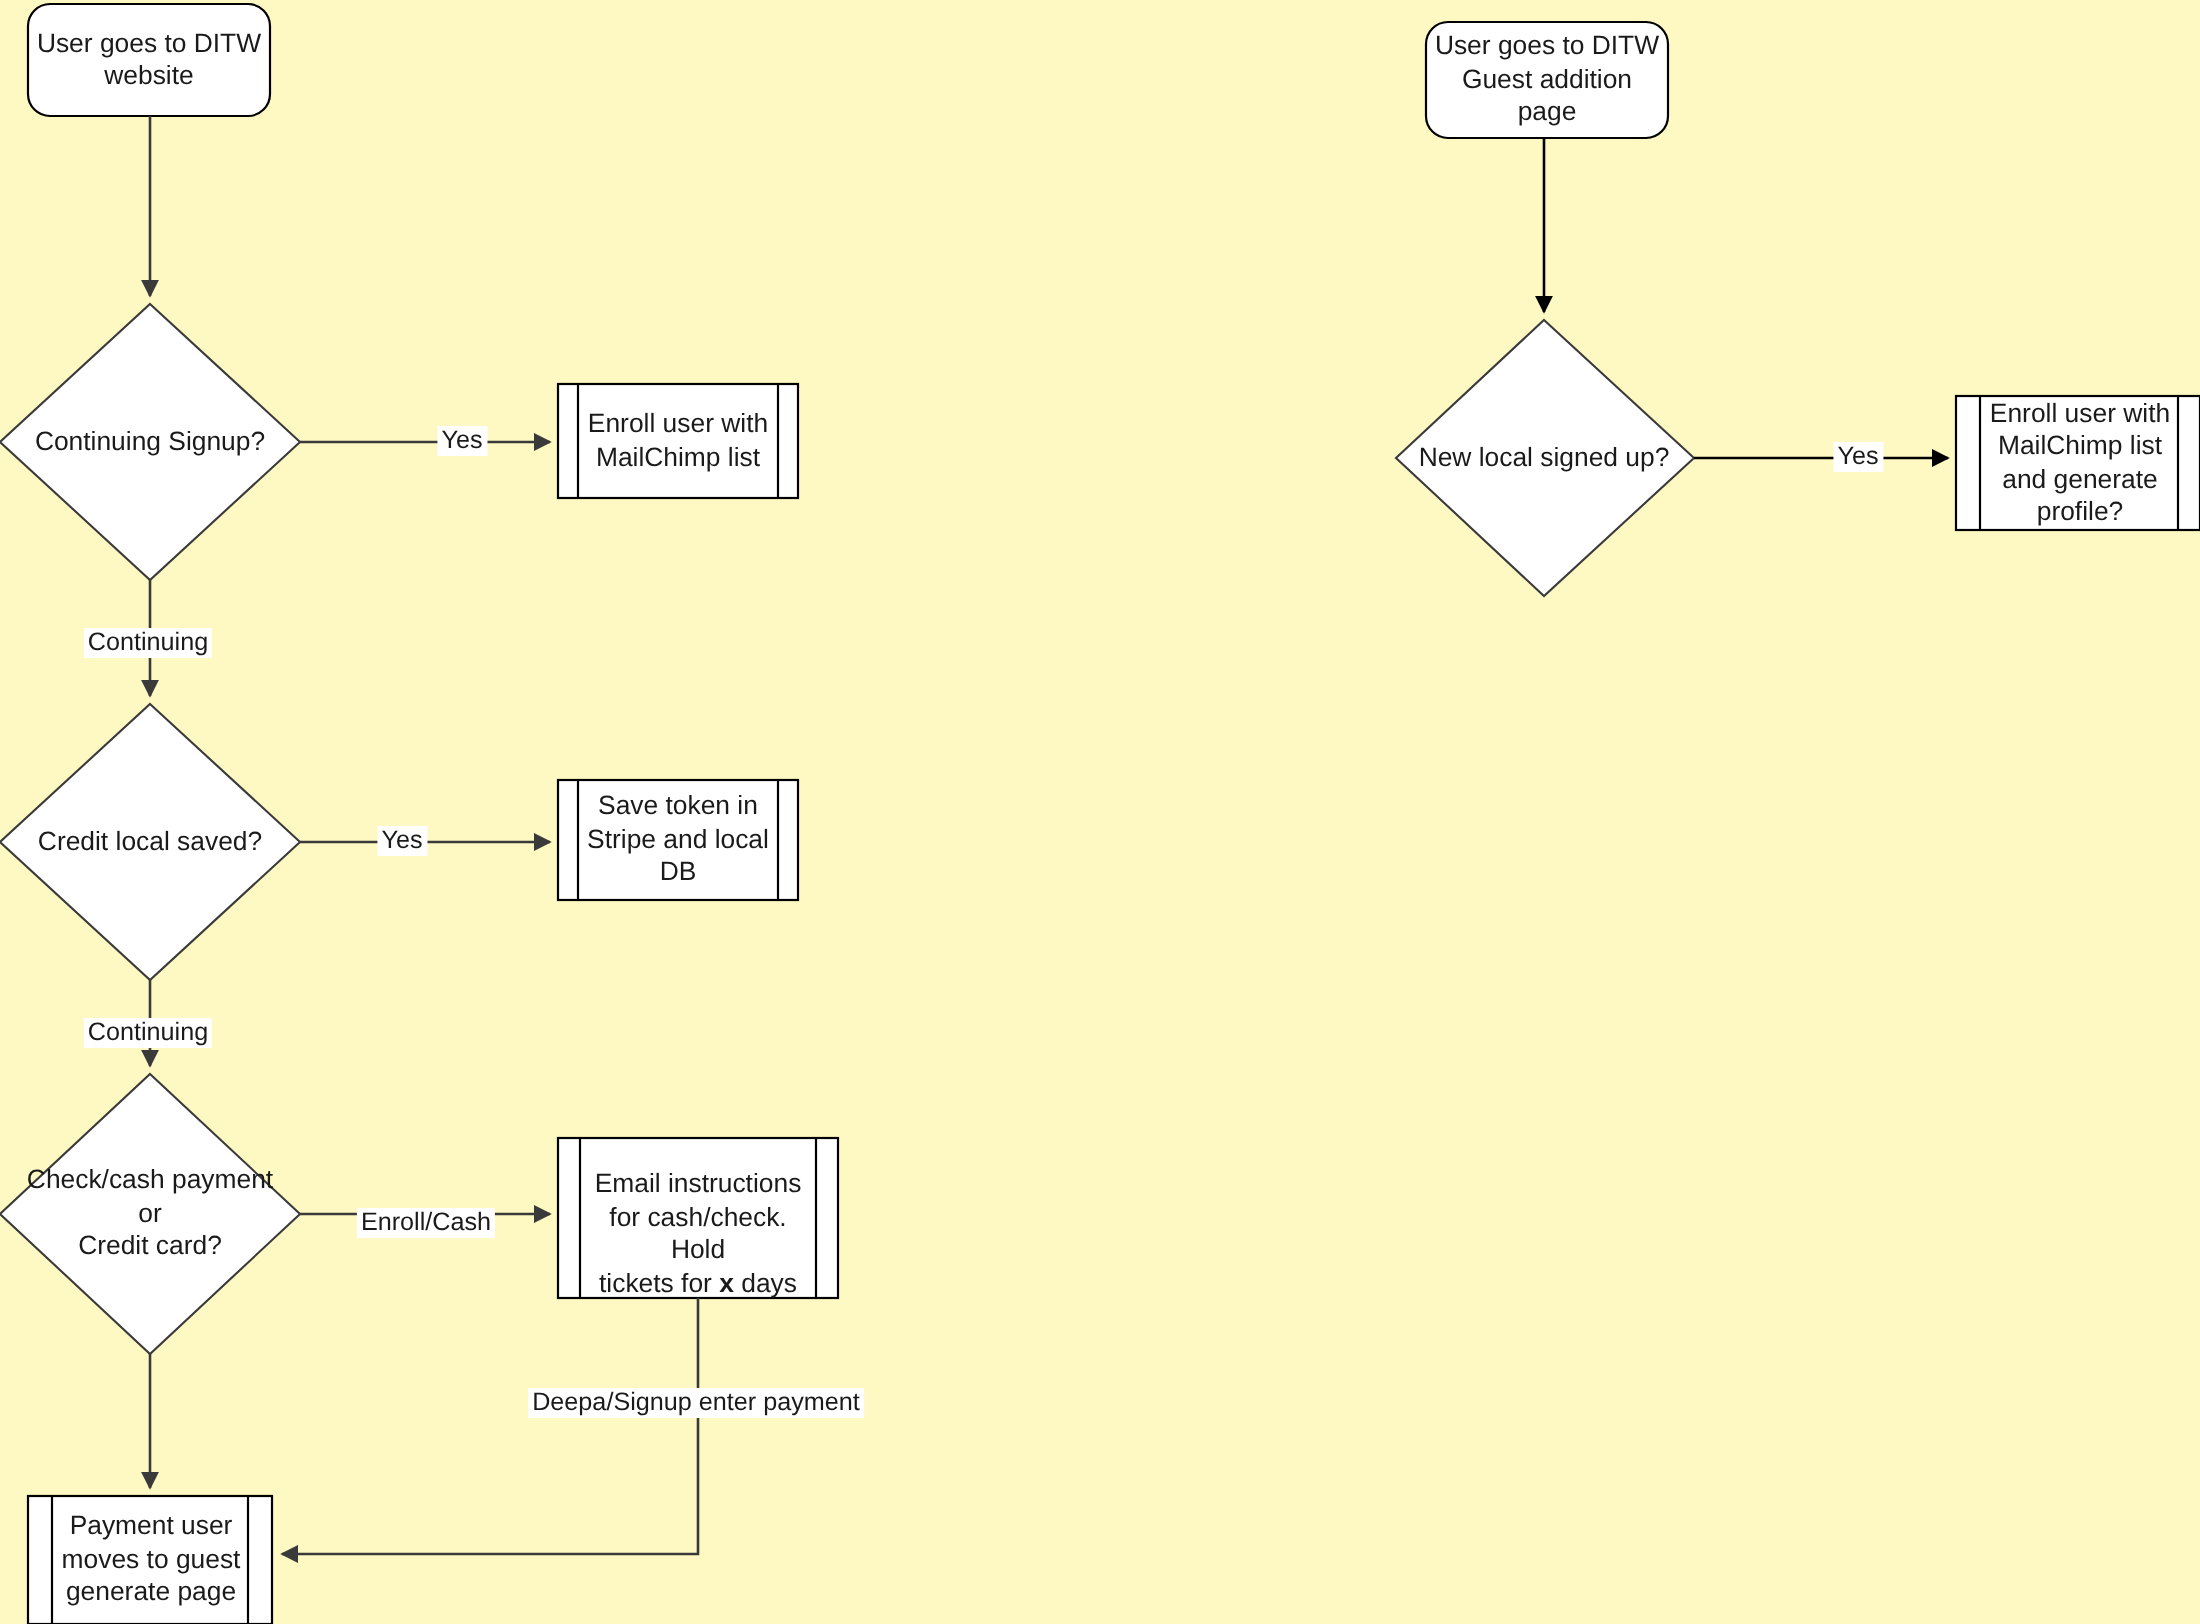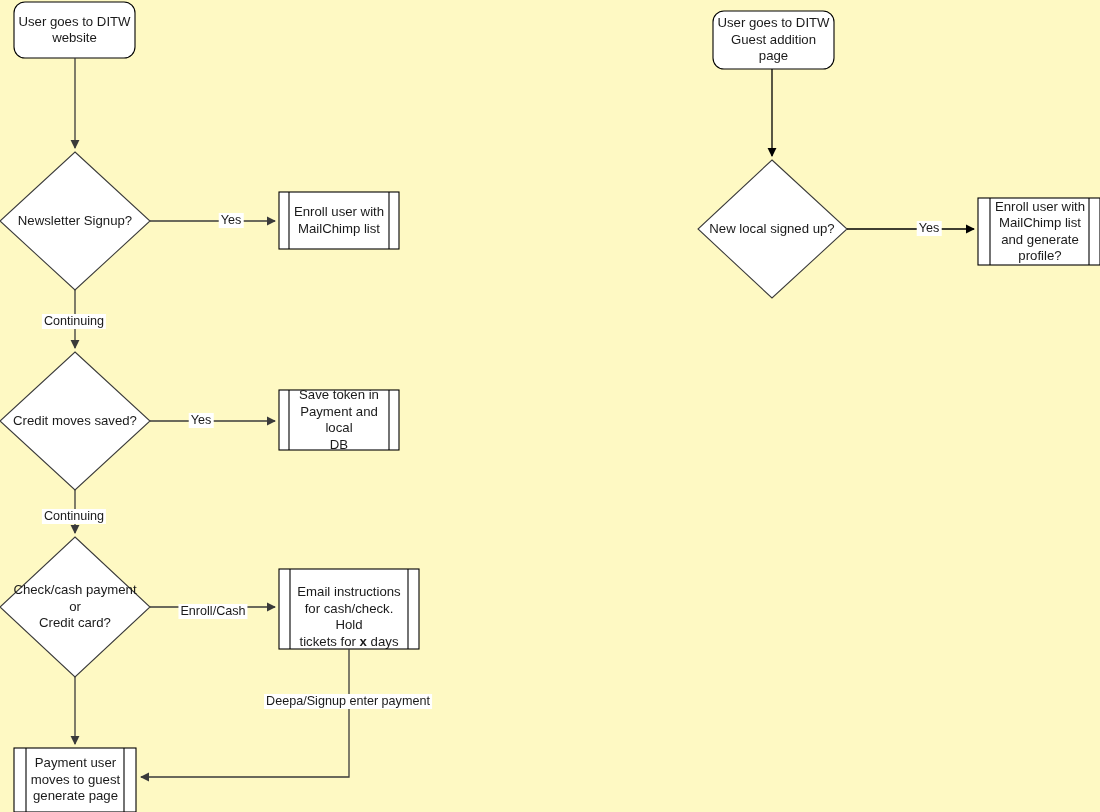--- a/index.html
+++ b/index.html
@@ -146,29 +146,29 @@
 
     <path class="edge-line-dark" d="M 772 69 L 772 156" marker-end="url(#arrowDark)"></path>
 
     <path class="edge-line-dark" d="M 847 229 L 974 229" marker-end="url(#arrowDark)"></path>
 
   </svg>
 
   <div class="node-text" style="left:16px; top:4px; width:117px; height:52px;">User goes to DITW
 website</div>
 
-  <div class="node-text" style="left:0px; top:205px; width:150px; height:32px;">Newsletter Signup?</div>
+  <div class="node-text" style="left:0px; top:205px; width:150px; height:32px;">Continuing Signup?</div>
 
   <div class="node-text" style="left:291px; top:194px; width:96px; height:53px;">Enroll user with
 MailChimp list</div>
 
-  <div class="node-text" style="left:0px; top:405px; width:150px; height:32px;">Credit moves saved?</div>
+  <div class="node-text" style="left:0px; top:405px; width:150px; height:32px;">Credit local saved?</div>
 
   <div class="node-text" style="left:291px; top:392px; width:96px; height:56px;">Save token in
-Payment and local
+Stripe and local
 DB</div>
 
   <div class="node-text" style="left:-6px; top:582px; width:162px; height:50px;">Check/cash payment
 or
 Credit card?</div>
 
   <div class="node-text" style="left:292px; top:579px; width:114px; height:76px;"><span id="email-instructions-text">Email instructions
 for cash/check. Hold
 tickets for <b class="em">x</b> days</span></div>
 

